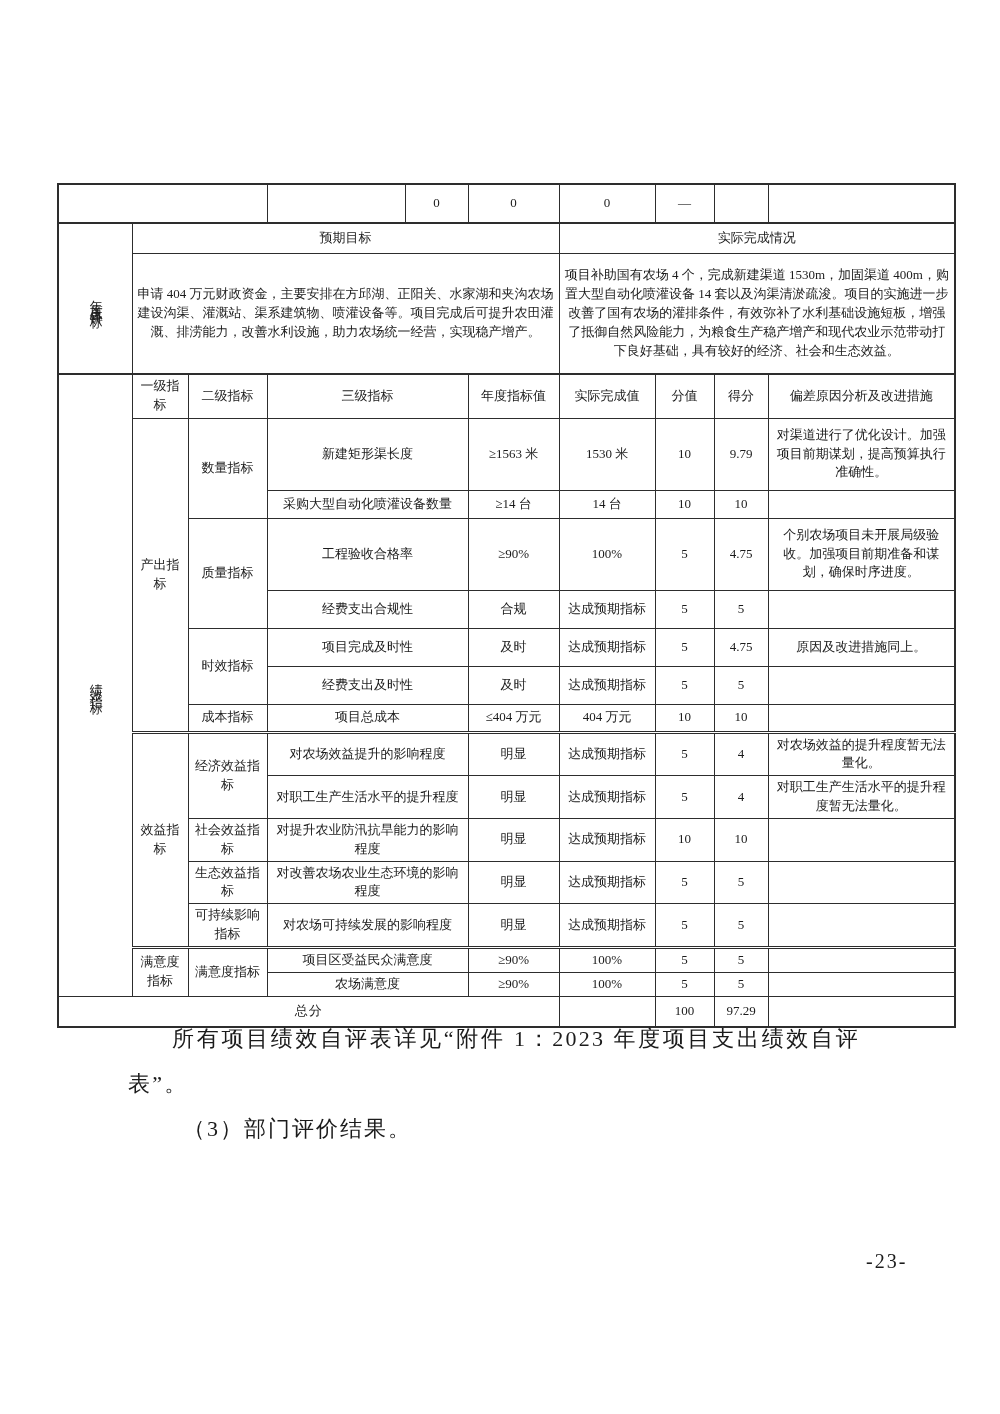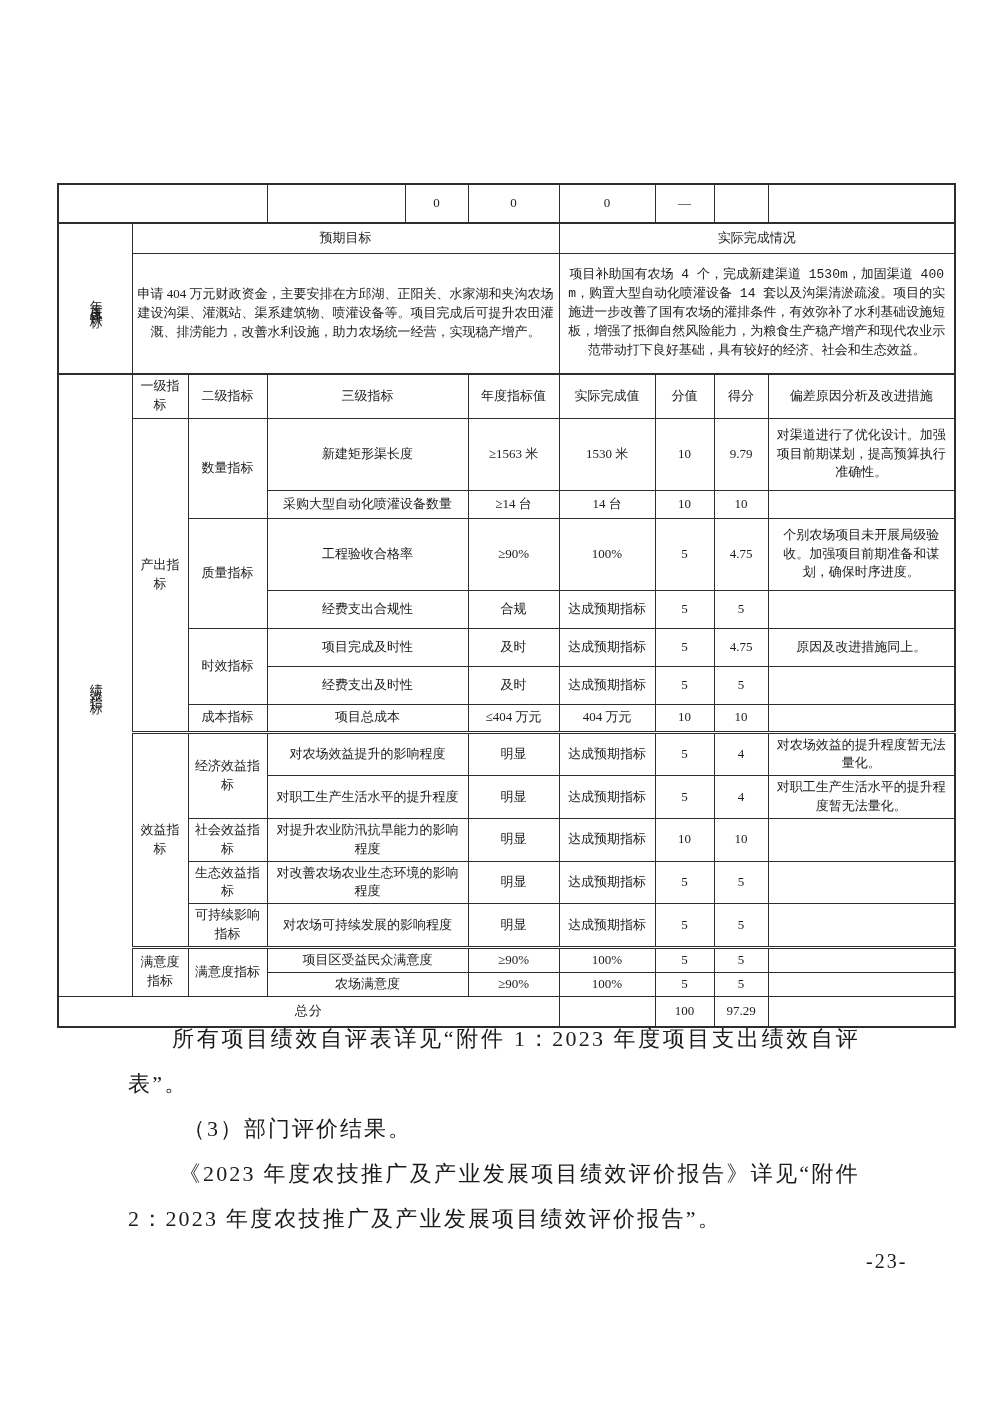--- a/index.html
+++ b/index.html
@@ -53,21 +53,20 @@
   
   .goal-exp {
     text-align: justify;
     padding: 6px 10px;
     line-height: 1.95;
   }
   .goal-act {
     text-align: justify;
     padding: 5px 10px;
     line-height: 1.56;
-    font-family: Liberation Mono, monospace;
   }
 
   .name-cell { text-align: left; padding: 2px 6px 2px 9px; }
   .actual-cell { padding: 2px 12px; }
   .remark {
     text-align: left;
     padding: 3px 6px 3px 8px;
     line-height: 1.62;
   }
   .total-label { font-weight: bold; letter-spacing: 1px; margin-left: 8px; }
@@ -306,18 +305,17 @@
       <td class="total-num">100</td>
       <td class="total-num">97.29</td>
       <td></td>
     </tr>
   </tbody>
     </table>
 
   <div class="body-text">
     <p>所有项目绩效自评表详见“附件 1：2023 年度项目支出绩效自评表”。</p>
     <p class="heading">（3）部门评价结果。</p>
-    <p class="attach">《2023 年度农技推广及产业发展项目绩效评价报告》详见“附件 2：2023 年度农技推广及产业发展项目绩效评价报告”。</p>
   </div>
 
   <div class="page-number">-23-</div>
 
 </div>
 
 </body></html>

